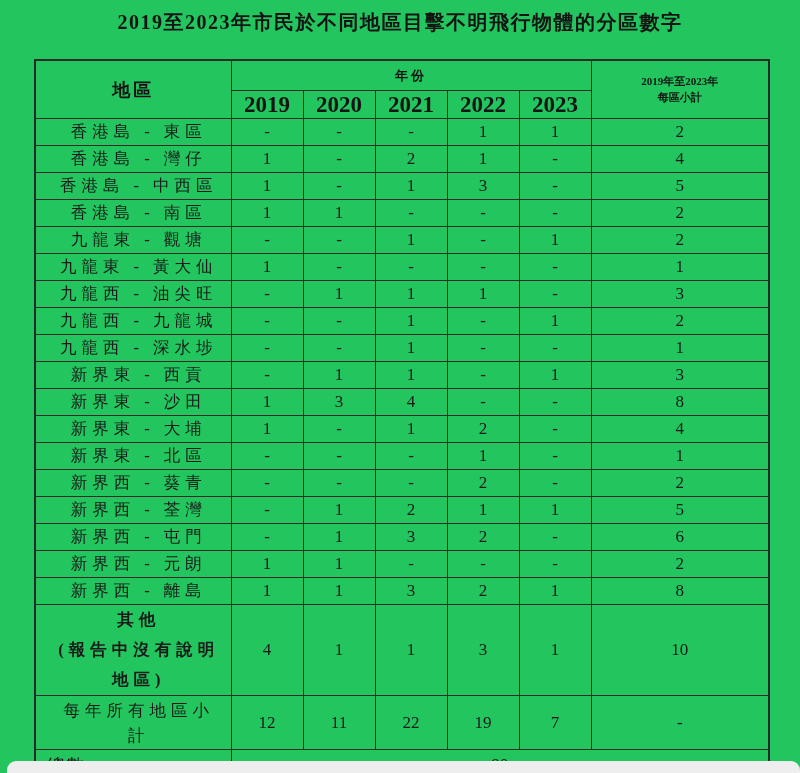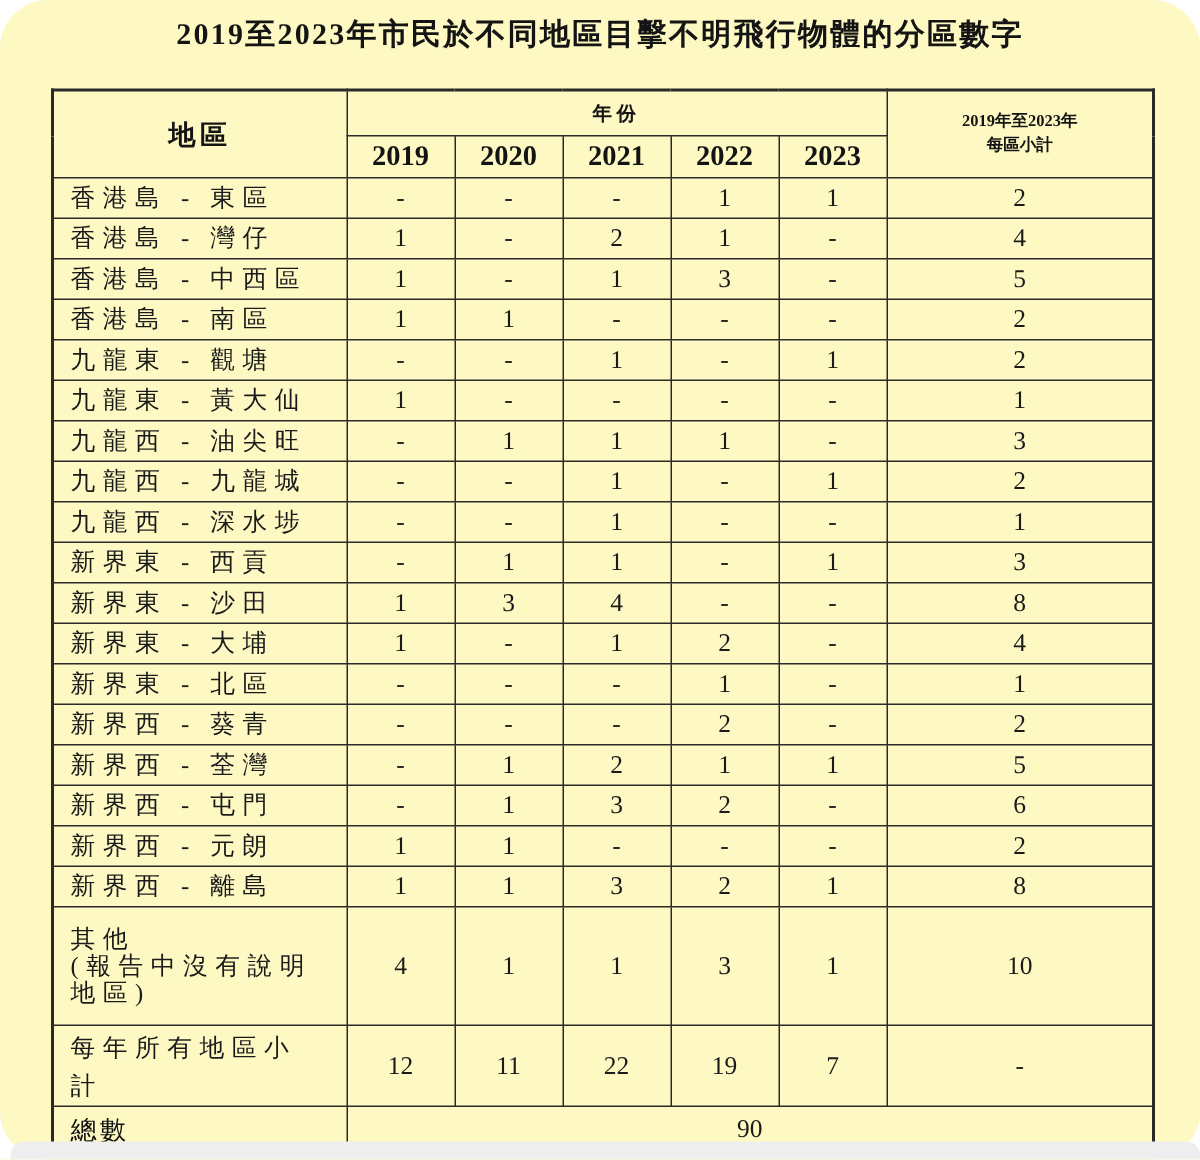--- a/index.html
+++ b/index.html
@@ -3,21 +3,21 @@
 <meta charset="utf-8">
 <style>
   html, body { margin: 0; padding: 0; }
   body {
     width: 800px; height: 773px;
     background: #ffffff;
     font-family: "Liberation Serif", "DejaVu Serif", serif;
     color: #1a1a1a;
     overflow: hidden;
   }
-  .page { position: relative; width: 800px; height: 773px; background: #fef9c3; border-radius: 32px; }
+  .page { position: relative; width: 800px; height: 773px; background: #22c55e; }
   .page-title {
     margin: 0; padding-top: 9px;
     text-align: center;
     font-size: 20px; font-weight: bold;
     letter-spacing: 1.5px;
     color: #141414;
   }
   table.sightings {
     border-collapse: collapse;
     table-layout: fixed;
@@ -26,34 +26,34 @@
     border: 2.5px solid #2a2a2a;
   }
   th, td {
     border: 1.5px solid #2a2a2a;
     padding: 0;
     overflow: hidden;
   }
   thead th { font-weight: bold; font-size: 17px; color: #141414; }
   th.district-head { letter-spacing: 3px; font-size: 18px; }
   th.yeargroup-head { letter-spacing: 3px; font-size: 13px; height: 29px; }
-  th.year-head { height: 27px; font-size: 19px; }
+  th.year-head { height: 27px; font-size: 23px; }
   th.subtotal-head { font-size: 11px; line-height: 1.45; }
   tbody td { height: 26px; }
   td.district {
-    text-align: left;
+    text-align: center;
     padding-left: 11px;
     font-size: 16.5px;
     letter-spacing: 5px;
     white-space: pre-line;
     line-height: 26px;
   }
   td.val { text-align: center; font-size: 17px; }
   tr.other-row td { height: 78px; }
-  tr.other-row td.district { line-height: 18px; }
+  tr.other-row td.district { line-height: 30px; font-weight: bold; }
   tr.yearly-row td { height: 53px; }
   tr.yearly-row td.district { line-height: 25px; }
   tr.total-row td { height: 29px; }
   td.total-label {
     font-weight: normal;
     text-align: left;
     padding-left: 11px;
     font-size: 17.5px;
     letter-spacing: 2px;
     color: #111;

